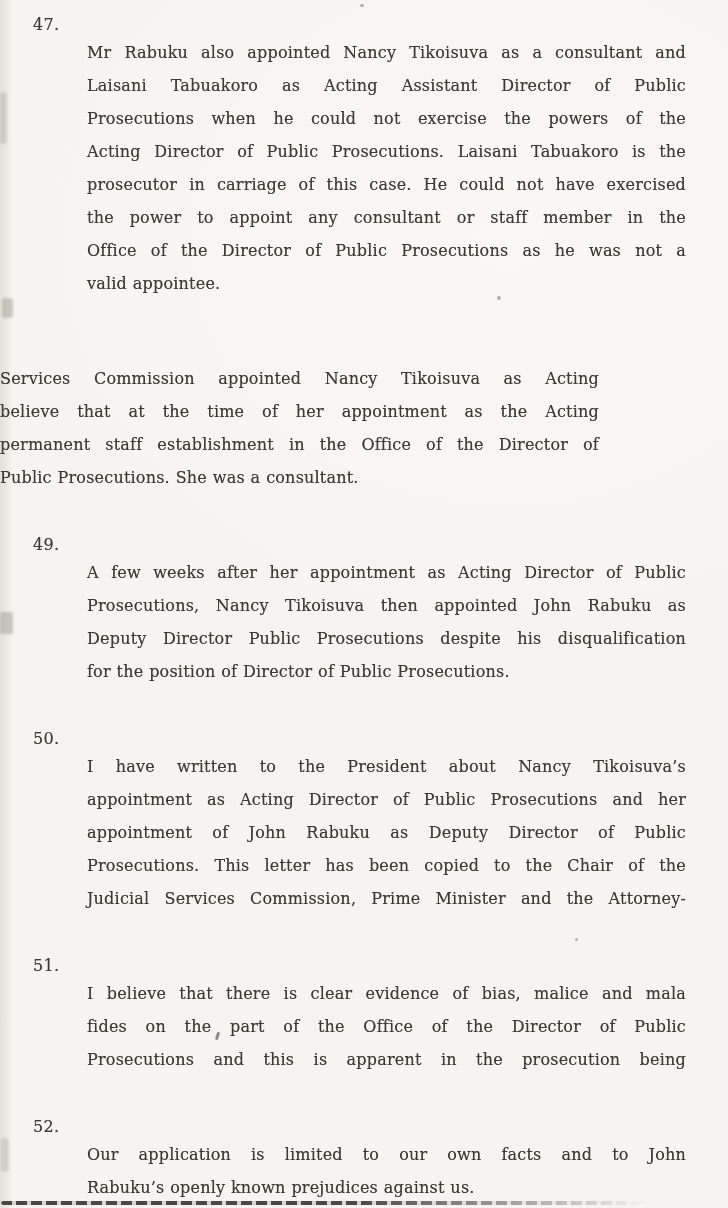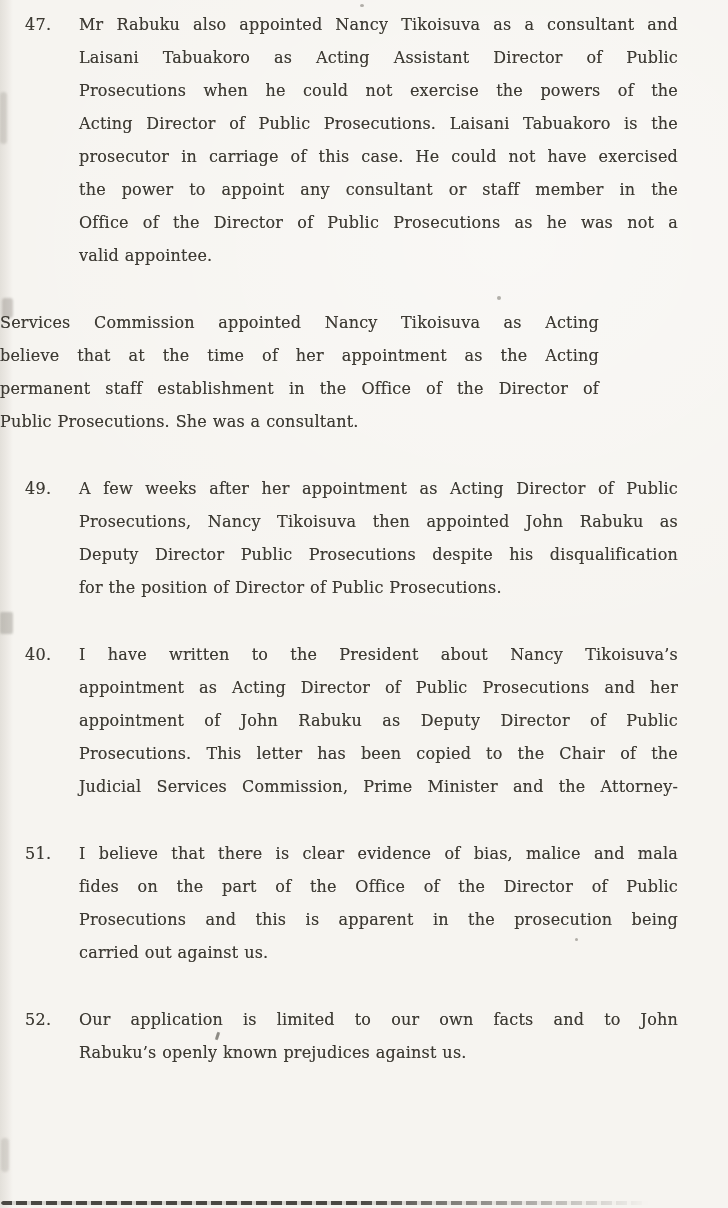--- a/index.html
+++ b/index.html
@@ -34,25 +34,25 @@
   .speck{position:absolute;background:rgba(90,86,78,.45);border-radius:50%;filter:blur(.4px);}
   .speck.p1{left:497px;top:296px;width:4px;height:4px;}
   .speck.p2{left:575px;top:938px;width:3px;height:3px;}
   .speck.p3{left:360px;top:4px;width:4px;height:3px;}
   .pen-mark{position:absolute;left:216px;top:1032px;width:3px;height:8px;
     background:rgba(70,66,60,.6);transform:rotate(18deg);border-radius:1px;filter:blur(.3px);}
 
   .content{position:absolute;left:0;top:8px;width:728px;}
   .para{display:flex;margin:0 0 34px 0;}
   .num{
-    flex:0 0 auto;width:54px;margin-left:25px;
+    flex:0 0 auto;width:54px;margin-left:33px;
     font-size:16px;line-height:33px;letter-spacing:.3px;
     text-shadow:0 0 .6px rgba(61,58,51,.55);
   }
-  .body{flex:0 0 auto;width:599px;}
+  .body{flex:0 0 auto;width:599px;margin-top:28px;}
   .line{
     font-size:16px;line-height:33px;letter-spacing:.2px;word-spacing:.5px;
     text-align:justify;text-align-last:justify;
     text-shadow:0 0 .6px rgba(61,58,51,.55);
     white-space:normal;
   }
   .line.last{text-align-last:left;}
   .bold{font-weight:bold;}
 
   
@@ -104,36 +104,35 @@
       <section class="para">
         <div class="num">49.</div>
         <div class="body">
           <div class="line"><span>A few weeks after her appointment as Acting Director of Public</span></div>
           <div class="line"><span>Prosecutions, Nancy Tikoisuva then appointed John Rabuku as</span></div>
           <div class="line"><span>Deputy Director Public Prosecutions despite his disqualification</span></div>
           <div class="line last"><span>for the position of Director of Public Prosecutions.</span></div>
         </div>
       </section>
       <section class="para">
-        <div class="num">40.</div>
+        <div class="num">50.</div>
         <div class="body">
           <div class="line"><span>I have written to the President about Nancy Tikoisuva’s</span></div>
           <div class="line"><span>appointment as Acting Director of Public Prosecutions and her</span></div>
           <div class="line"><span>appointment of John Rabuku as Deputy Director of Public</span></div>
           <div class="line"><span>Prosecutions. This letter has been copied to the Chair of the</span></div>
           <div class="line"><span>Judicial Services Commission, Prime Minister and the Attorney-</span></div>
         </div>
       </section>
       <section class="para">
         <div class="num">51.</div>
         <div class="body">
           <div class="line"><span>I believe that there is clear evidence of bias, malice and mala</span></div>
           <div class="line"><span>fides on the part of the Office of the Director of Public</span></div>
           <div class="line"><span>Prosecutions and this is apparent in the prosecution being</span></div>
-          <div class="line last"><span>carried out against us.</span></div>
         </div>
       </section>
       <section class="para">
         <div class="num">52.</div>
         <div class="body">
           <div class="line"><span>Our application is limited to our own facts and to John</span></div>
           <div class="line last"><span>Rabuku’s openly known prejudices against us.</span></div>
         </div>
       </section>
     </main>

